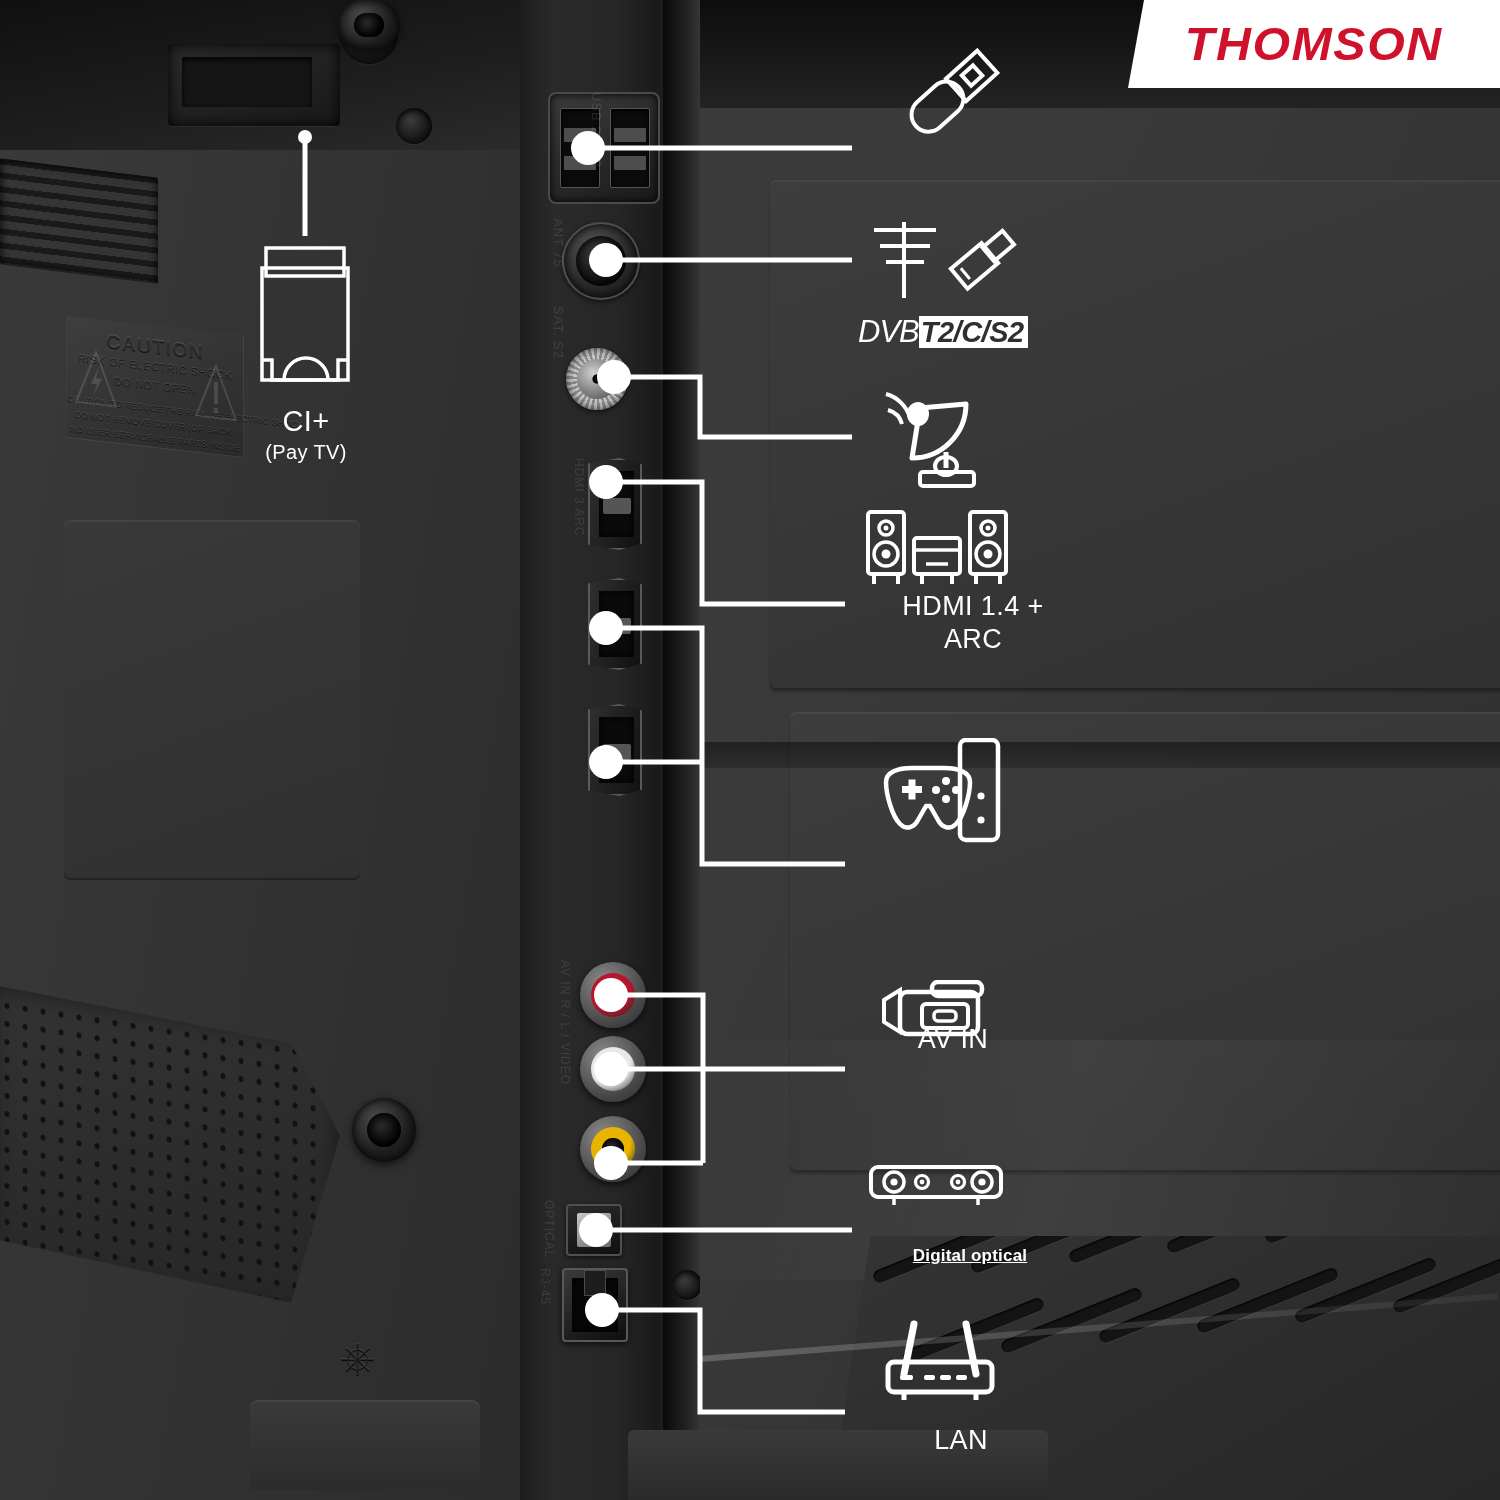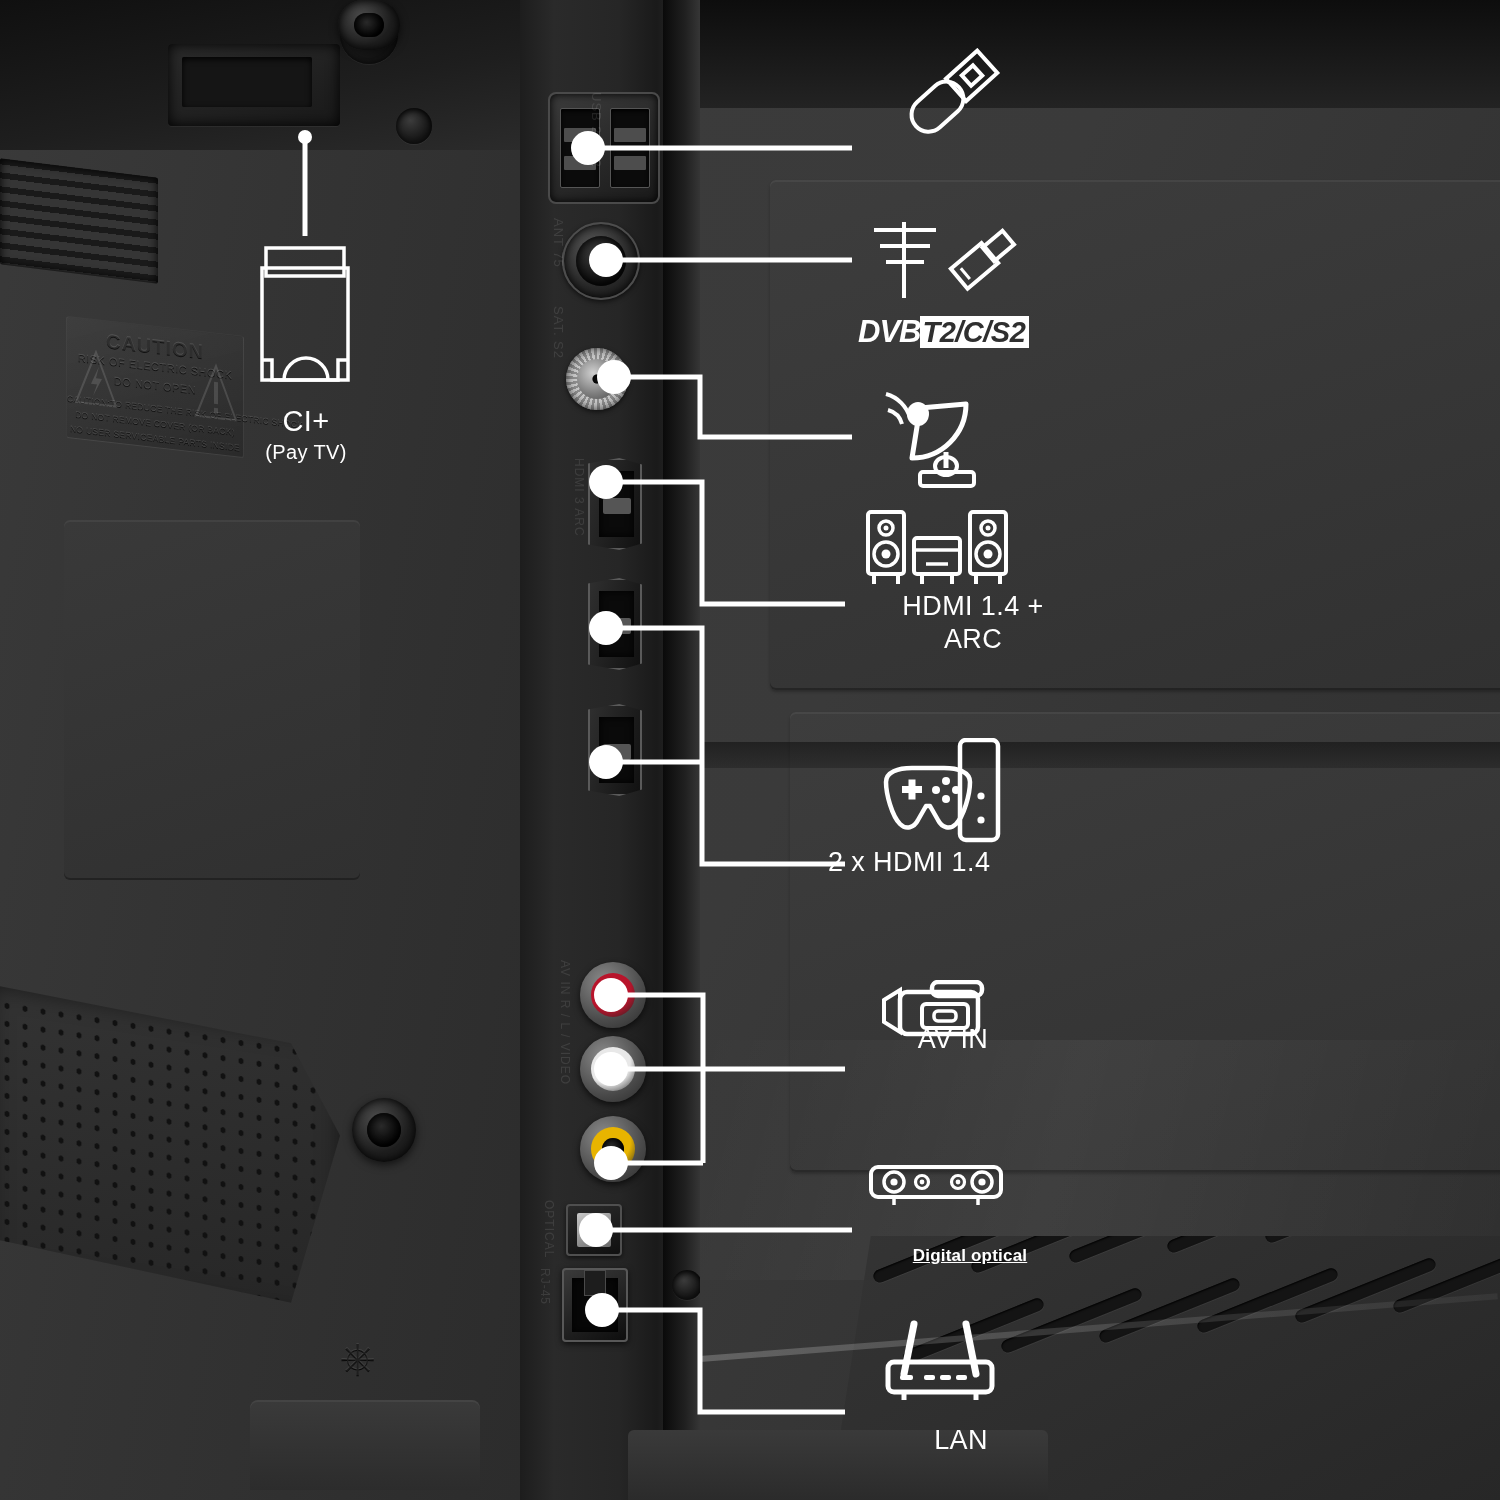--- a/index.html
+++ b/index.html
@@ -344,21 +344,21 @@
   
   #dvb-logo {
     position: absolute;
     display: flex;
     align-items: stretch;
     height: 32px;
   }
   #dvb-logo .dvb-left {
     color: #ffffff;
     font-family: "Liberation Sans", sans-serif;
-    font-weight: bold;
+    font-weight: normal;
     font-style: italic;
     font-size: 31px;
     line-height: 32px;
     letter-spacing: -1px;
   }
   #dvb-logo .dvb-right {
     background: #ffffff;
     color: #2f2f2f;
     font-family: "Liberation Sans", sans-serif;
     font-weight: bold;
@@ -576,20 +576,23 @@
       <circle cx="606" cy="762" r="17"></circle>
       <circle cx="611" cy="995" r="17"></circle>
       <circle cx="611" cy="1069" r="17"></circle>
       <circle cx="611" cy="1163" r="17"></circle>
       <circle cx="596" cy="1230" r="17"></circle>
       <circle cx="602" cy="1310" r="17"></circle>
       <circle cx="305" cy="137" r="7"></circle>
     </g>
   </svg>
 
+  <div id="thomson-badge">
+    <div id="thomson-wordmark">THOMSON</div>
+  </div>
 
   <div class="icon-wrap" style="left:258px;top:242px;">
     <svg width="96" height="150" viewBox="0 0 96 150">
       <rect x="8" y="6" width="78" height="28" fill="none" stroke="#fff" stroke-width="3.5"></rect>
       <rect x="4" y="26" width="86" height="112" fill="none" stroke="#fff" stroke-width="3.5"></rect>
       <path d="M4 118 H14 V138 H80 V118 H90" fill="none" stroke="#fff" stroke-width="3.5"></path>
       <path d="M26 138 A22 22 0 0 1 70 138" fill="none" stroke="#fff" stroke-width="3.5"></path>
     </svg>
   </div>
   <div class="label" style="left:218px;top:404px;width:176px;font-size:29px;">CI+</div>
@@ -678,21 +681,20 @@
                C102 56 96 78 88 86 C82 92 74 90 70 82 L62 68 H58 L50 82
                C46 90 38 92 32 86 C24 78 18 56 18 44 Z" fill="none" stroke="#fff" stroke-width="4.5" stroke-linejoin="round"></path>
       <rect x="34" y="48" width="20" height="7" fill="#fff"></rect>
       <rect x="40.5" y="41.5" width="7" height="20" fill="#fff"></rect>
       <circle cx="78" cy="43" r="4" fill="#fff"></circle>
       <circle cx="88" cy="52" r="4" fill="#fff"></circle>
       <circle cx="68" cy="52" r="4" fill="#fff"></circle>
       <circle cx="78" cy="61" r="4" fill="#fff"></circle>
     </svg>
   </div>
-  <div class="label" style="left:828px;top:846px;width:300px;text-align:left;">2 x HDMI 1.4</div>
 
   <div class="icon-wrap" style="left:880px;top:980px;">
     <svg width="120" height="62" viewBox="0 0 120 62">
       <path d="M4 20 L20 10 V52 L4 42 Z" fill="none" stroke="#fff" stroke-width="4"></path>
       <rect x="20" y="12" width="78" height="42" rx="7" fill="none" stroke="#fff" stroke-width="4.5"></rect>
       <rect x="52" y="2" width="50" height="14" rx="6" fill="none" stroke="#fff" stroke-width="4.5"></rect>
       <rect x="42" y="24" width="46" height="24" rx="4" fill="none" stroke="#fff" stroke-width="4"></rect>
       <rect x="54" y="31" width="22" height="10" rx="4" fill="none" stroke="#fff" stroke-width="3.5"></rect>
     </svg>
   </div>

